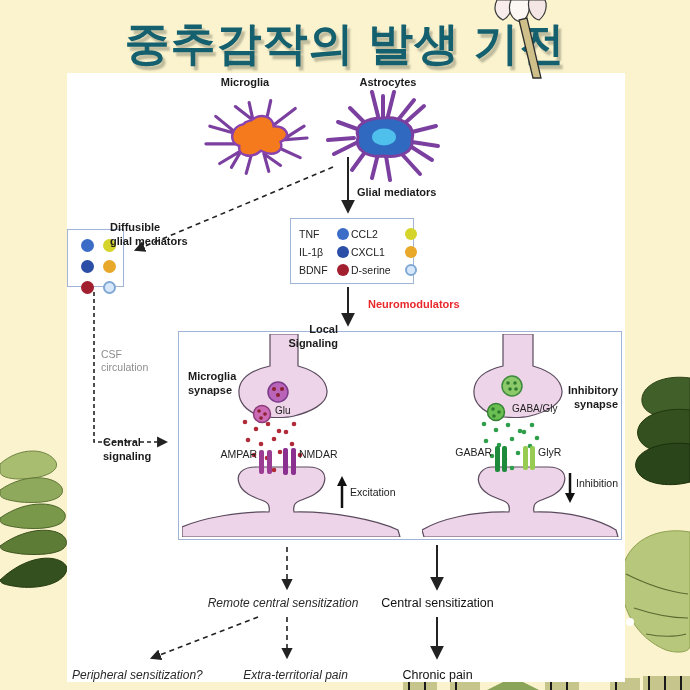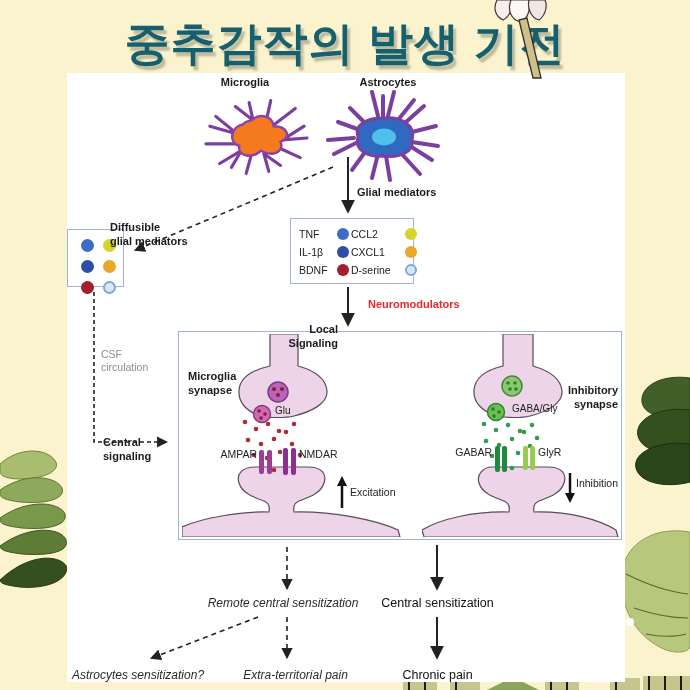--- a/index.html
+++ b/index.html
@@ -254,17 +254,17 @@
     <polyline points="94,292 94,442 166,442" fill="none" stroke="#222" stroke-width="1.6" stroke-dasharray="4 3" marker-end="url(#ah)"></polyline>
     <line x1="287" y1="547" x2="287" y2="588" stroke="#222" stroke-width="1.6" stroke-dasharray="5 4" marker-end="url(#ah)"></line>
     <line x1="437" y1="545" x2="437" y2="588" stroke="#222" stroke-width="2" marker-end="url(#ah)"></line>
     <line x1="258" y1="617" x2="152" y2="658" stroke="#222" stroke-width="1.6" stroke-dasharray="5 4" marker-end="url(#ah)"></line>
     <line x1="287" y1="617" x2="287" y2="657" stroke="#222" stroke-width="1.6" stroke-dasharray="5 4" marker-end="url(#ah)"></line>
     <line x1="437" y1="617" x2="437" y2="657" stroke="#222" stroke-width="2" marker-end="url(#ah)"></line>
   </svg>
 
   <div class="abs z4 lbl-it ctr" style="left:173px;top:596px;width:220px">Remote central sensitization</div>
   <div class="abs z4 lbl-bd ctr" style="left:360px;top:596px;width:155px">Central sensitization</div>
-  <div class="abs z4 lbl-it" style="left:72px;top:668px;width:160px">Astrocytes sensitization?</div>
+  <div class="abs z4 lbl-it" style="left:72px;top:668px;width:160px">Peripheral sensitization?</div>
   <div class="abs z4 lbl-it ctr" style="left:228px;top:668px;width:135px">Extra-territorial pain</div>
   <div class="abs z4 lbl-bd ctr" style="left:385px;top:668px;width:105px">Chronic pain</div>
 
 </div>
 
 </body></html>

